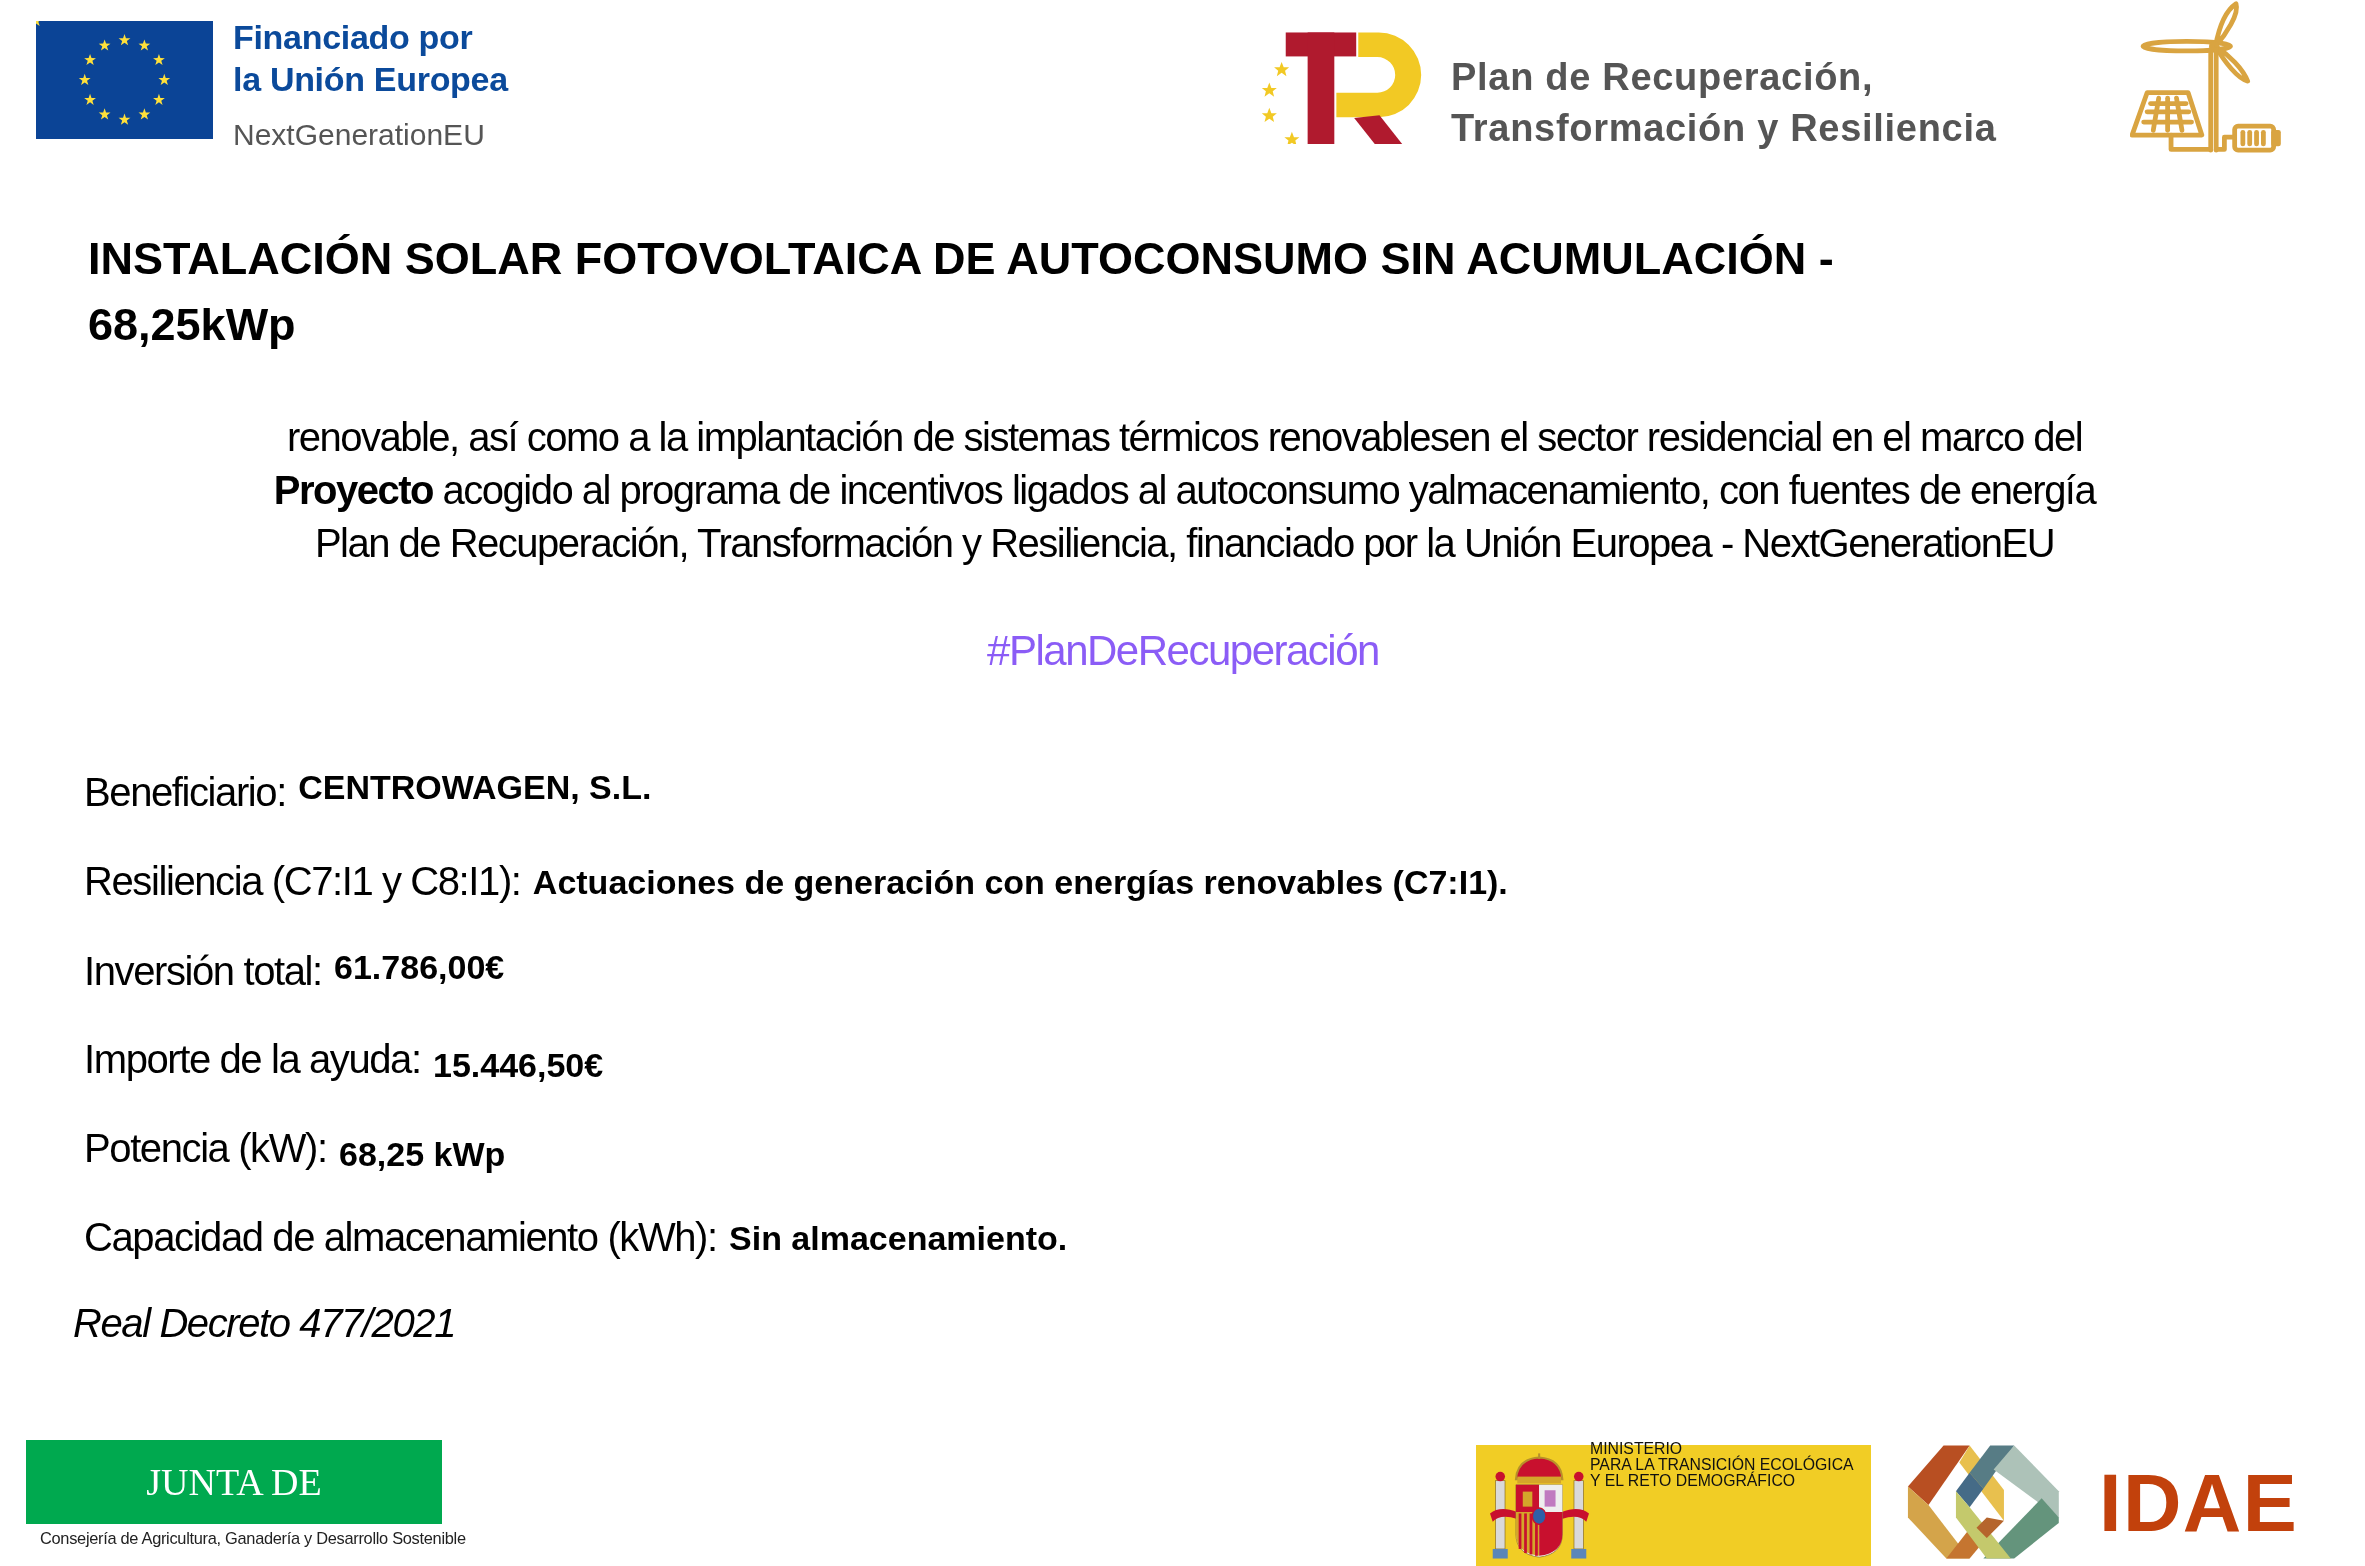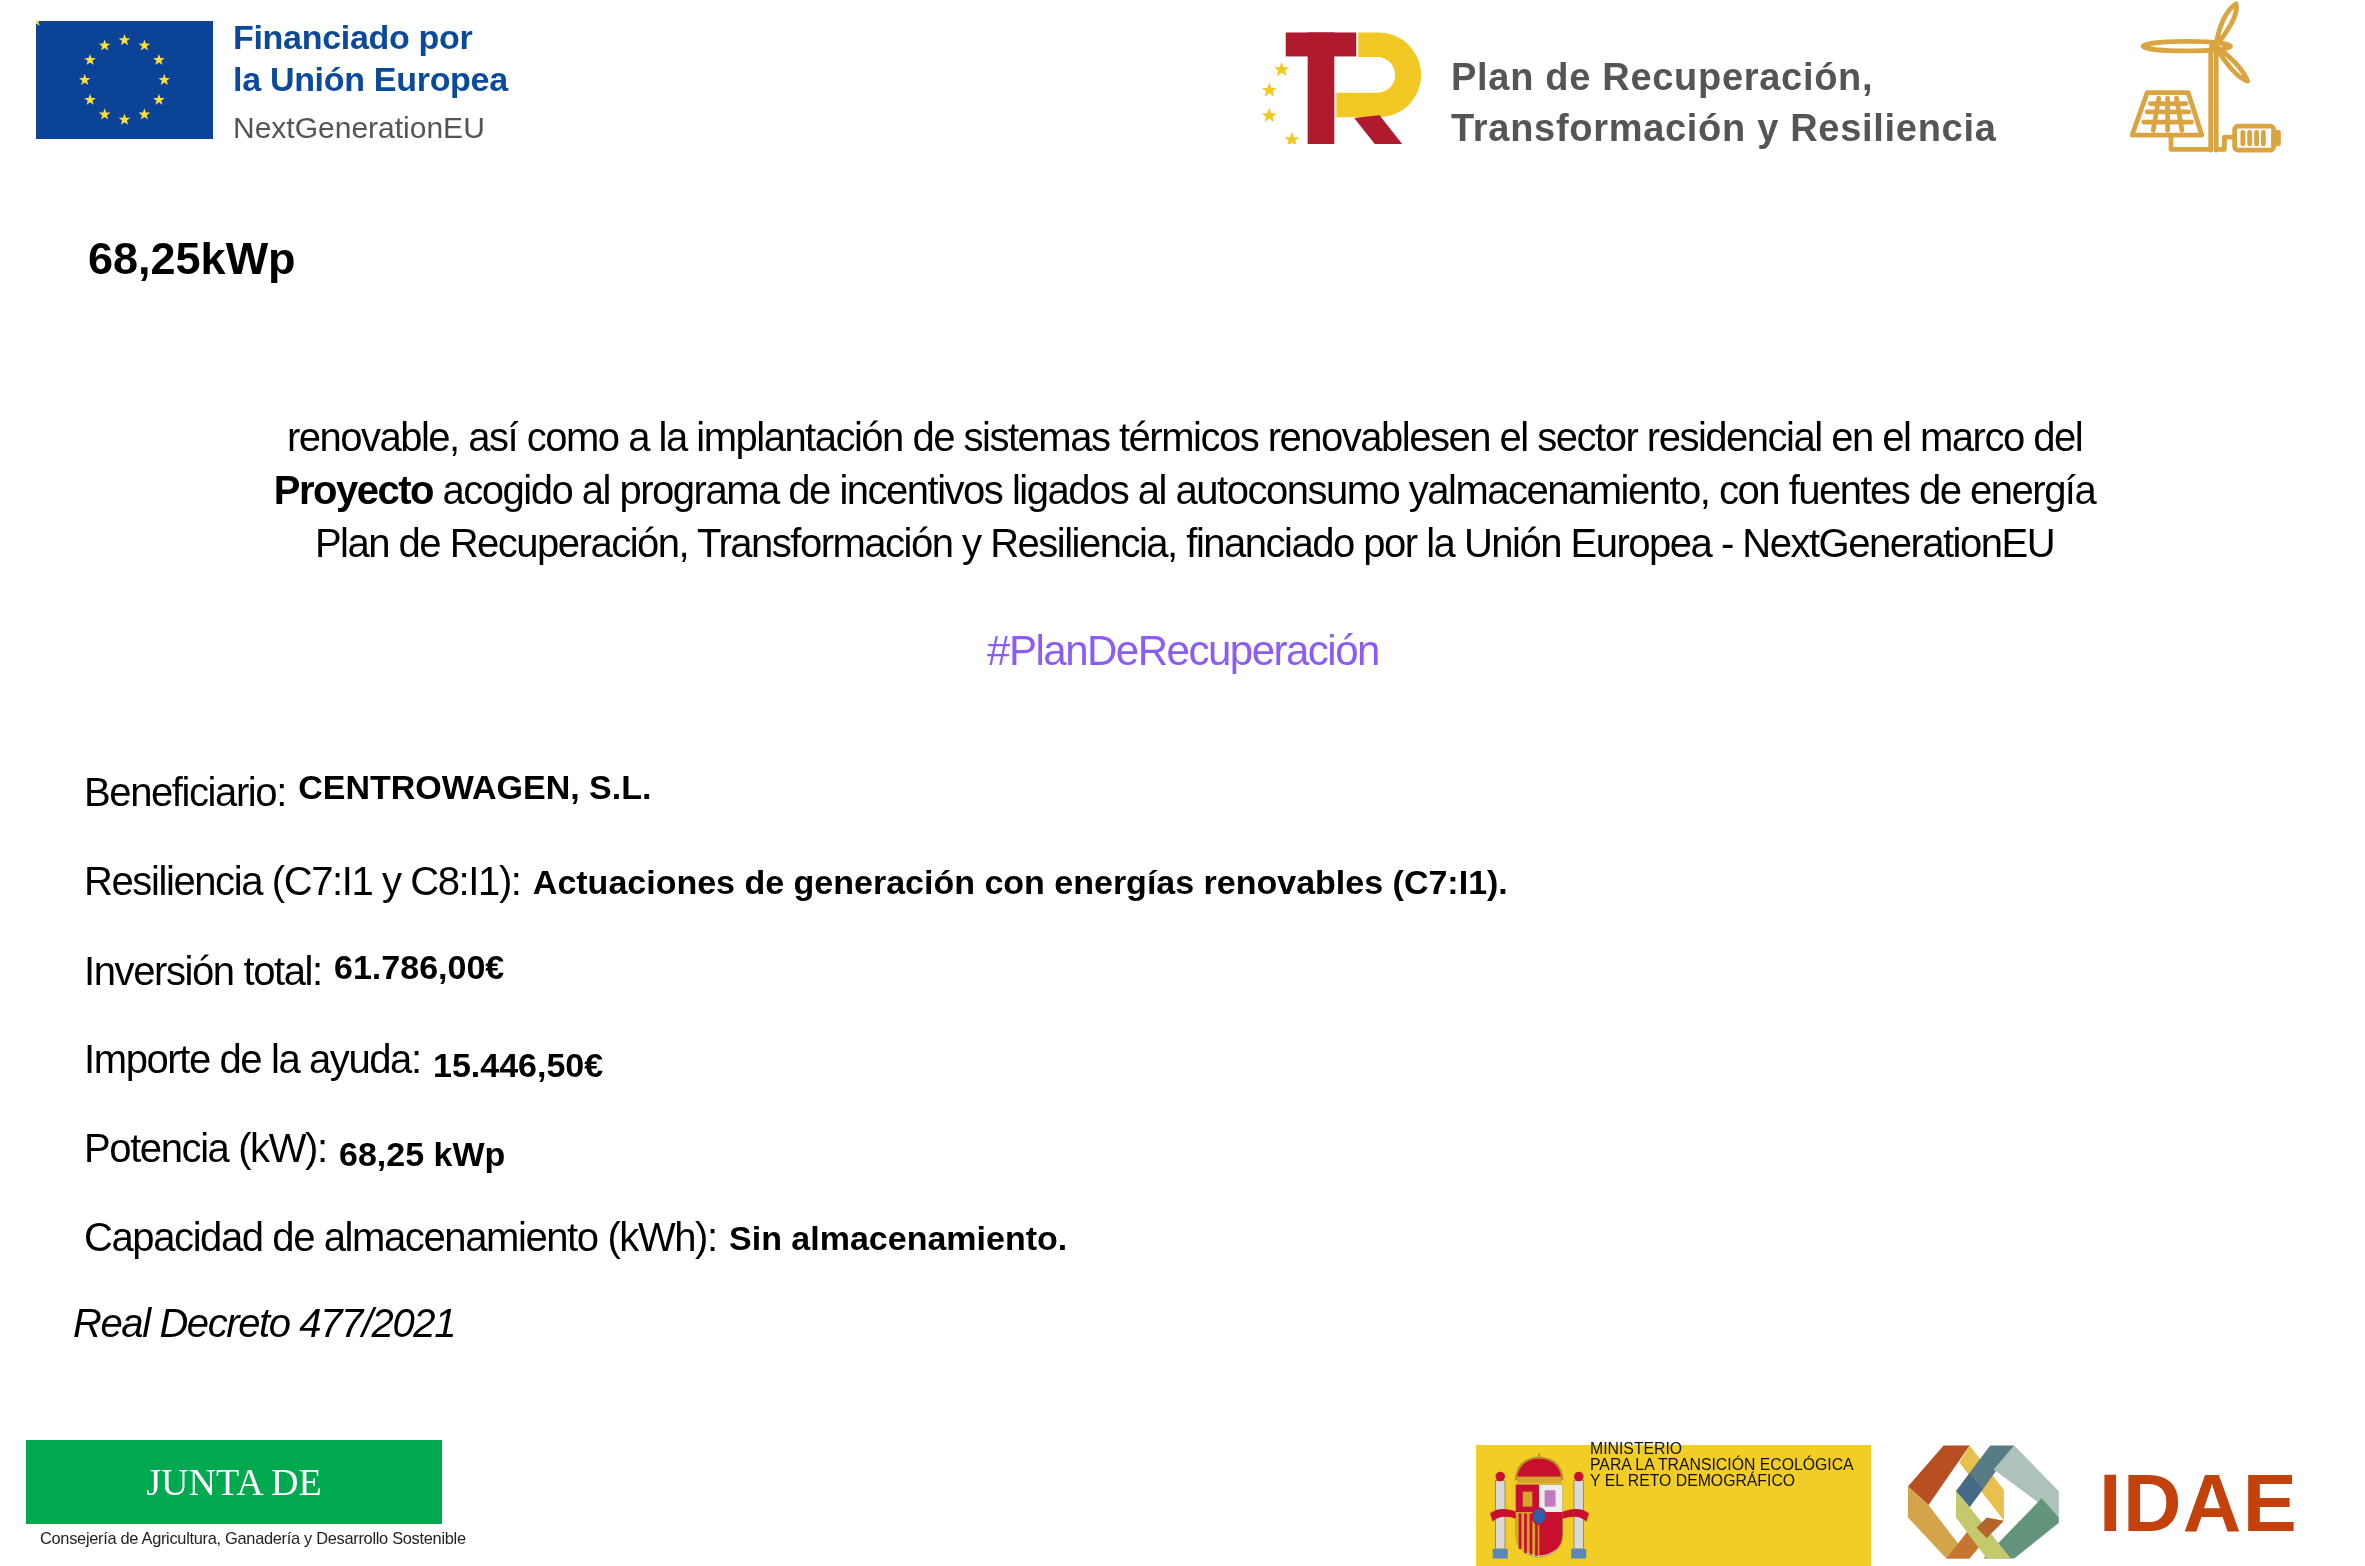--- a/index.html
+++ b/index.html
@@ -3,21 +3,21 @@
 <meta charset="utf-8">
 <style>
   html, body { margin:0; padding:0; background:#ffffff; }
   body { width:2366px; height:1566px; position:relative; overflow:hidden; font-family:"Liberation Sans", sans-serif; color:#000; }
   .abs { position:absolute; }
 
   
   .eu-flag { left:36px; top:20.5px; width:177px; height:118px; background:#0b4496; }
   .eu-text { left:233px; top:16.4px; }
   .eu-l1, .eu-l2 { font-weight:bold; color:#0b4a9b; font-size:34px; line-height:42px; letter-spacing:-0.3px; }
-  .eu-l3 { color:#555; font-size:30px; line-height:40px; margin-top:8px; }
+  .eu-l3 { color:#555; font-size:30px; line-height:40px; margin-top:15px; }
 
   
   .prtr-mark { left:1246px; top:13.7px; width:178px; height:130px; }
   .prtr-text { left:1451px; top:52px; color:#555; font-weight:bold; font-size:38px; line-height:51px; letter-spacing:0.7px; }
   .turbine { left:2130px; top:0px; width:171px; height:158px; }
 
   
   .title { left:88px; top:226px; width:2123px; font-weight:bold; font-size:45px; line-height:66px; letter-spacing:0px; }
 
   
@@ -122,20 +122,21 @@
     <rect x="210" y="193" width="7" height="17"></rect>
     <polyline points="126,218 138,218 138,200 153,200"></polyline>
     <line x1="165" y1="193" x2="165" y2="210"></line>
     <line x1="175" y1="193" x2="175" y2="210"></line>
     <line x1="185" y1="193" x2="185" y2="210"></line>
     <line x1="195" y1="193" x2="195" y2="210"></line>
   </svg>
 </div>
 
 <div class="abs title">
+  <div>INSTALACIÓN SOLAR FOTOVOLTAICA DE AUTOCONSUMO SIN ACUMULACIÓN -</div>
   <div>68,25kWp</div>
 </div>
 
 <div class="abs intro">
   <div>renovable, así como a la implantación de sistemas térmicos renovablesen el sector residencial en el marco del</div>
   <div><b>Proyecto</b><span> acogido al programa de incentivos ligados al autoconsumo yalmacenamiento, con fuentes de energía</span></div>
   <div>Plan de Recuperación, Transformación y Resiliencia, financiado por la Unión Europea - NextGenerationEU</div>
 </div>
 
 <div class="abs hashtag">#PlanDeRecuperación</div>

